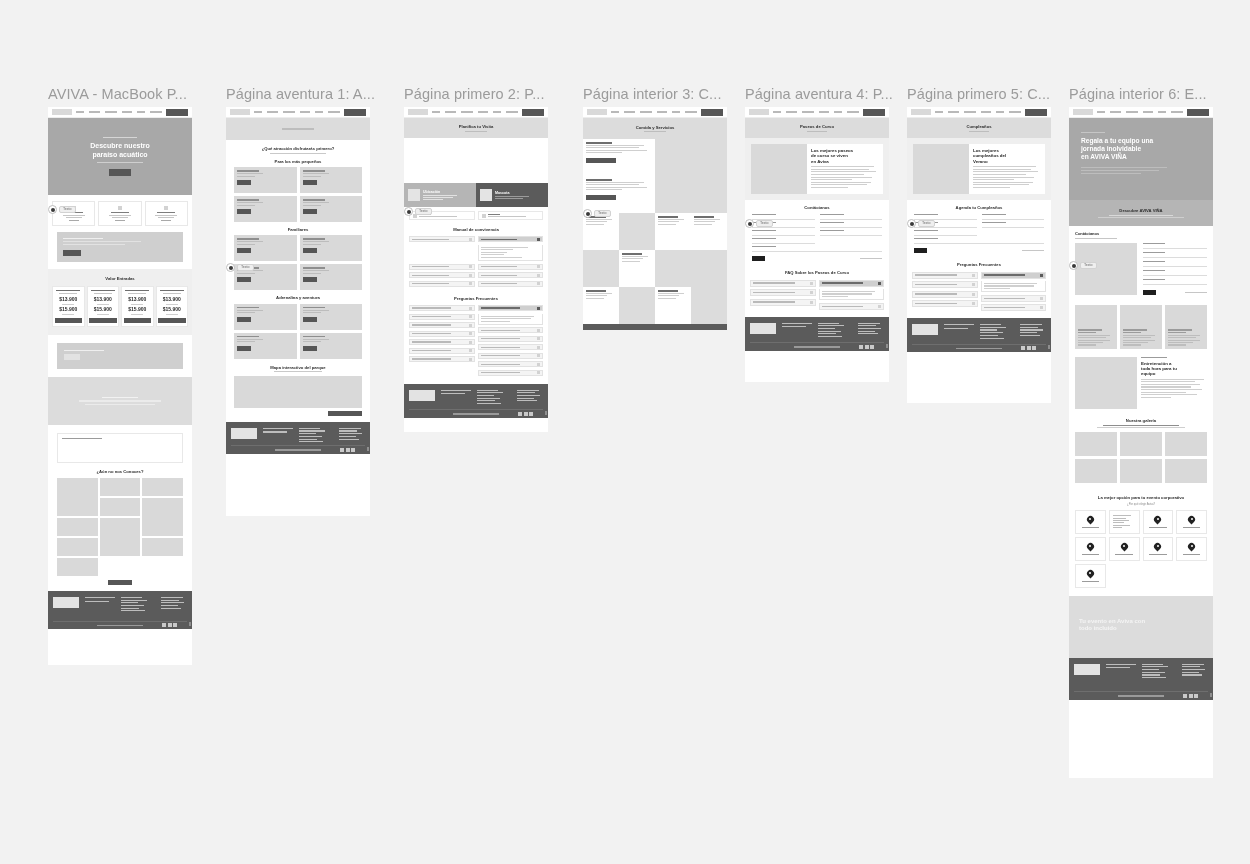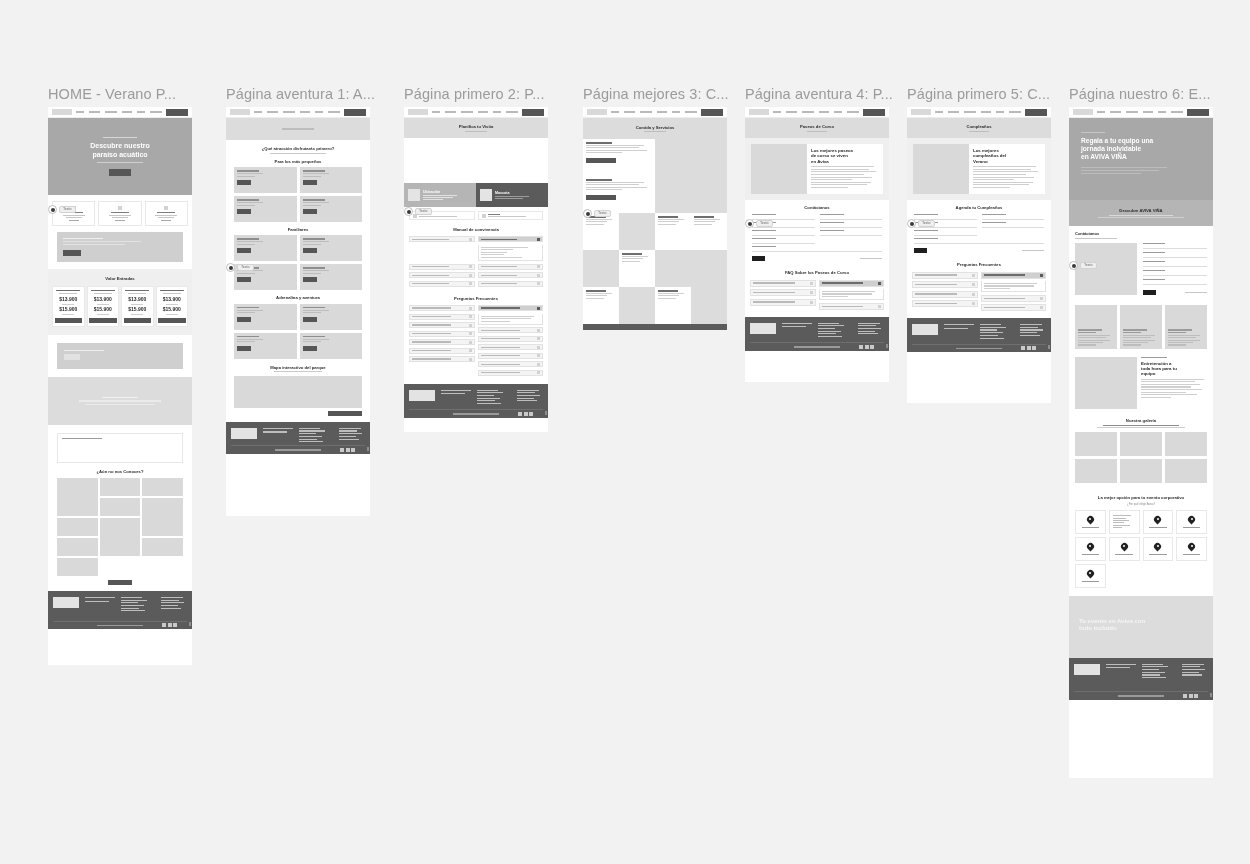--- a/index.html
+++ b/index.html
@@ -71,21 +71,21 @@
   .pin::after {
     content:""; position:absolute; left:2.4px; top:2.1px; width:2.2px; height:2.2px;
     border-radius:50%; background:#fff;
   }
 </style>
 </head>
 <body>
 
 <div id="canvas">
     <div class="frame" style="left: 48px; top: 86px; width: 144px;">
-      <div class="frame-title" style="width: 164px;">HOME - Verano P...</div>
+      <div class="frame-title" style="width: 164px;">AVIVA - MacBook P...</div>
       <div class="board" style="width: 144px; height: 558px;">
         <div class="navbar">
           <div class="nav-logo"></div>
           <div class="nav-links">
             <div class="nav-link" style="width: 8px;"></div>
             <div class="nav-link" style="width: 11px;"></div>
             <div class="nav-link" style="width: 12px;"></div>
             <div class="nav-link" style="width: 10px;"></div>
             <div class="nav-link" style="width: 8px;"></div>
             <div class="nav-link" style="width: 12px;"></div>
@@ -626,21 +626,21 @@
           </div>
           <div style="position: absolute; right: 1px; bottom: 3px; width: 2px; height: 4px; background: rgb(143, 143, 143);"></div>
         </div>
         <div class="cursor" style="left: 0px; top: 100px;">
           <div class="cursor-dot"></div>
           <div class="cursor-label">Texto</div>
         </div>
       </div>
     </div>
     <div class="frame" style="left: 583px; top: 86px; width: 144px;">
-      <div class="frame-title" style="width: 164px;">Página mejores 3: C...</div>
+      <div class="frame-title" style="width: 164px;">Página interior 3: C...</div>
       <div class="board" style="width: 144px; height: 223px;">
         <div class="navbar">
           <div class="nav-logo"></div>
           <div class="nav-links">
             <div class="nav-link" style="width: 8px;"></div>
             <div class="nav-link" style="width: 11px;"></div>
             <div class="nav-link" style="width: 12px;"></div>
             <div class="nav-link" style="width: 10px;"></div>
             <div class="nav-link" style="width: 8px;"></div>
             <div class="nav-link" style="width: 12px;"></div>
@@ -1054,21 +1054,21 @@
           </div>
           <div style="position: absolute; right: 1px; bottom: 3px; width: 2px; height: 4px; background: rgb(143, 143, 143);"></div>
         </div>
         <div class="cursor" style="left: 0px; top: 112px;">
           <div class="cursor-dot"></div>
           <div class="cursor-label">Texto</div>
         </div>
       </div>
     </div>
     <div class="frame" style="left: 1069px; top: 86px; width: 144px;">
-      <div class="frame-title" style="width: 164px;">Página nuestro 6: E...</div>
+      <div class="frame-title" style="width: 164px;">Página interior 6: E...</div>
       <div class="board" style="width: 144px; height: 671px;">
         <div class="navbar">
           <div class="nav-logo"></div>
           <div class="nav-links">
             <div class="nav-link" style="width: 8px;"></div>
             <div class="nav-link" style="width: 11px;"></div>
             <div class="nav-link" style="width: 12px;"></div>
             <div class="nav-link" style="width: 10px;"></div>
             <div class="nav-link" style="width: 8px;"></div>
             <div class="nav-link" style="width: 12px;"></div>

